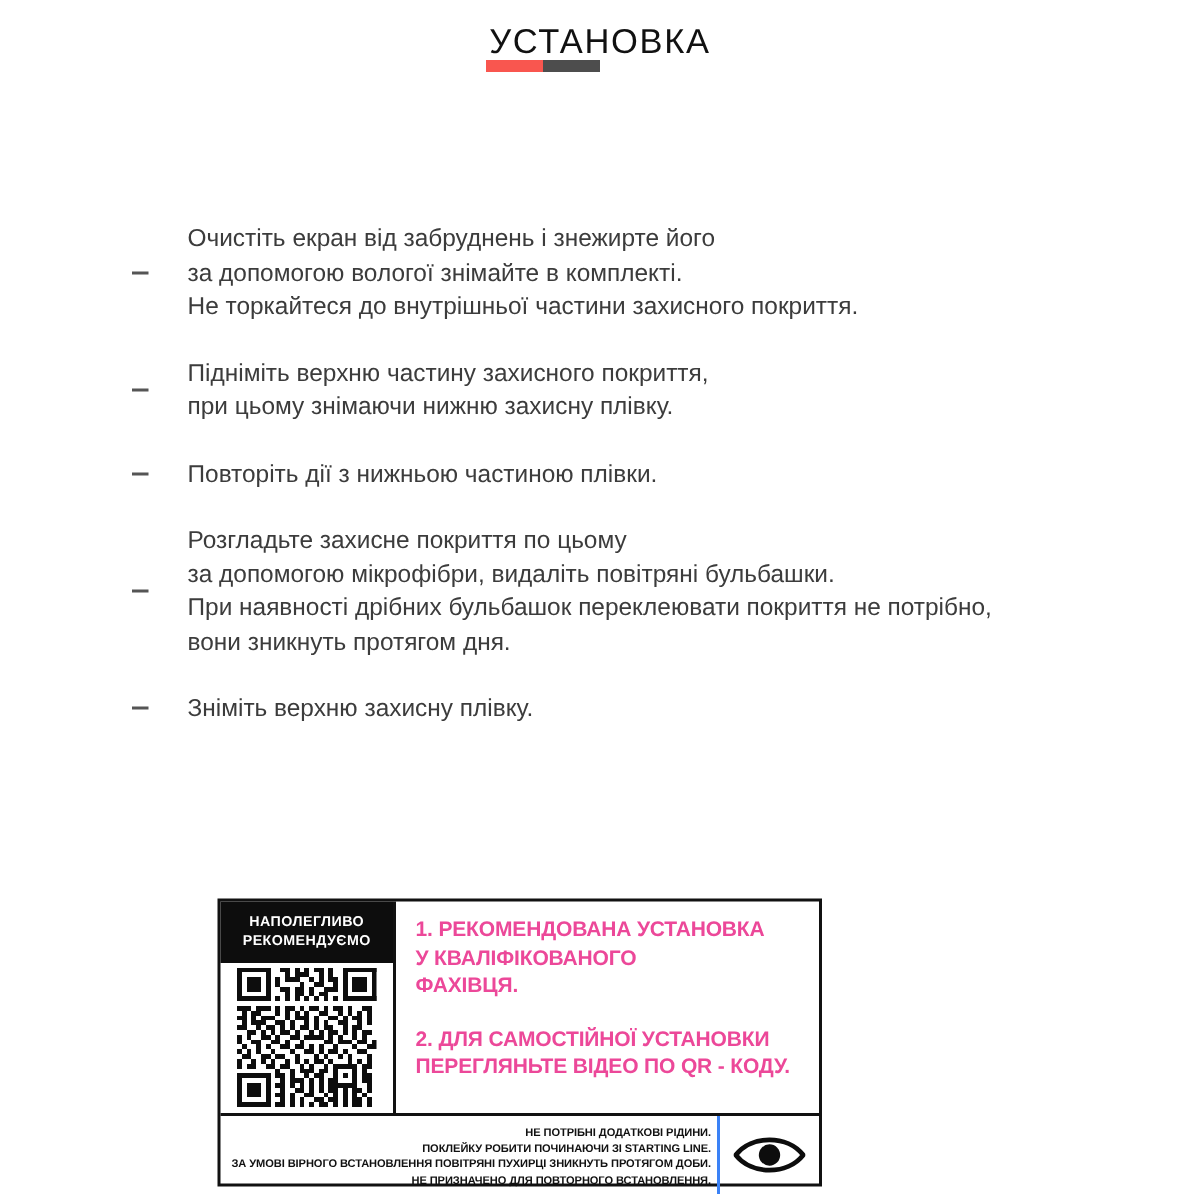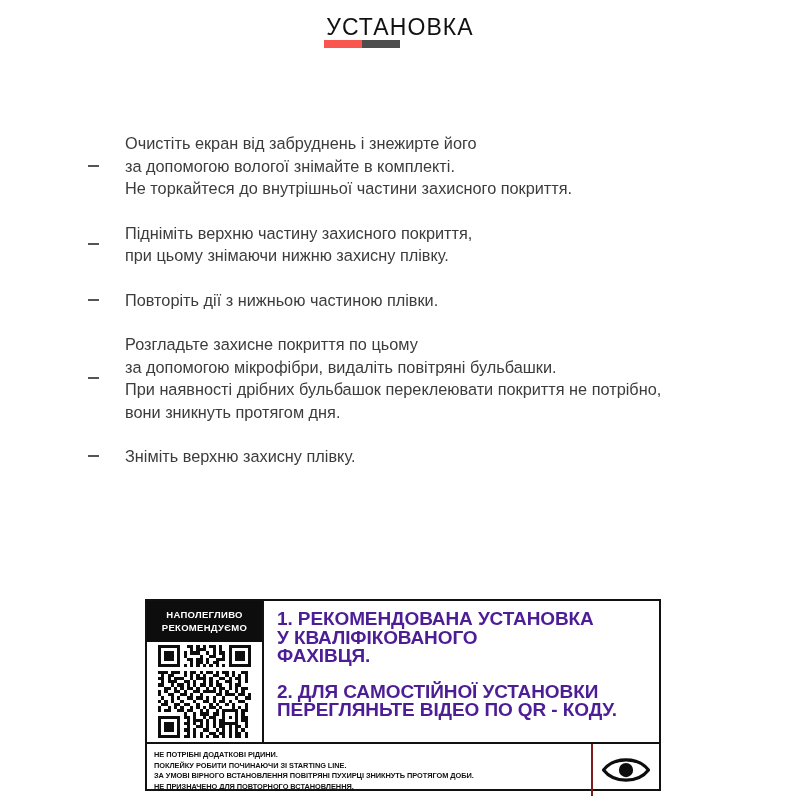--- a/index.html
+++ b/index.html
@@ -44,21 +44,21 @@
   }
   .accent-bar .seg {
     height: 100%;
   }
   .accent-bar .seg-red   { width: 50%; }
   .accent-bar .seg-gray  { width: 50%; }
 
   
   .instructions {
     position: absolute;
-    top: 132px;
+    top: 148px;
     left: 88px;
     width: 660px;
   }
   .instruction-item {
     display: flex;
     align-items: center;
     margin-bottom: 22px;
   }
   .instruction-item:last-child { margin-bottom: 0; }
 
@@ -86,21 +86,21 @@
     line-height: 22.5px;
     color: #3c3c3c;
     white-space: nowrap;
   }
 
   
   .info-card {
     position: absolute;
     left: 145px;
     top: 599px;
-    width: 516px;
+    width: 403px;
     height: 192px;
     border: 2px solid #111111;
     box-sizing: border-box;
     background: #ffffff;
     display: flex;
     flex-direction: column;
   }
 
   .card-top {
     display: flex;
@@ -144,38 +144,39 @@
 
   .card-right {
     flex: 1 1 auto;
     padding: 9px 10px 6px 13px;
     box-sizing: border-box;
     display: flex;
     flex-direction: column;
     justify-content: flex-start;
   }
   .rec-block {
-    color: #4c1d95;
+    color: #ec4899;
     font-weight: bold;
-    font-size: 19px;
+    font-size: 14px;
     line-height: 18.5px;
     letter-spacing: -0.1px;
     white-space: nowrap;
   }
   .rec-block.second { margin-top: 17px; }
 
   .card-bottom {
     flex: 1 1 auto;
     display: flex;
   }
   .fineprint {
     flex: 1 1 auto;
     padding: 6px 4px 4px 7px;
     box-sizing: border-box;
-    border-right: 2px solid #7f1d1d;
+    border-right: 2px solid #3b82f6;
+    text-align: right;
   }
   .fineprint .fp-line {
     font-size: 7.4px;
     font-weight: bold;
     line-height: 10.6px;
     color: #111111;
     letter-spacing: -0.05px;
     white-space: nowrap;
   }
   .eye-box {

